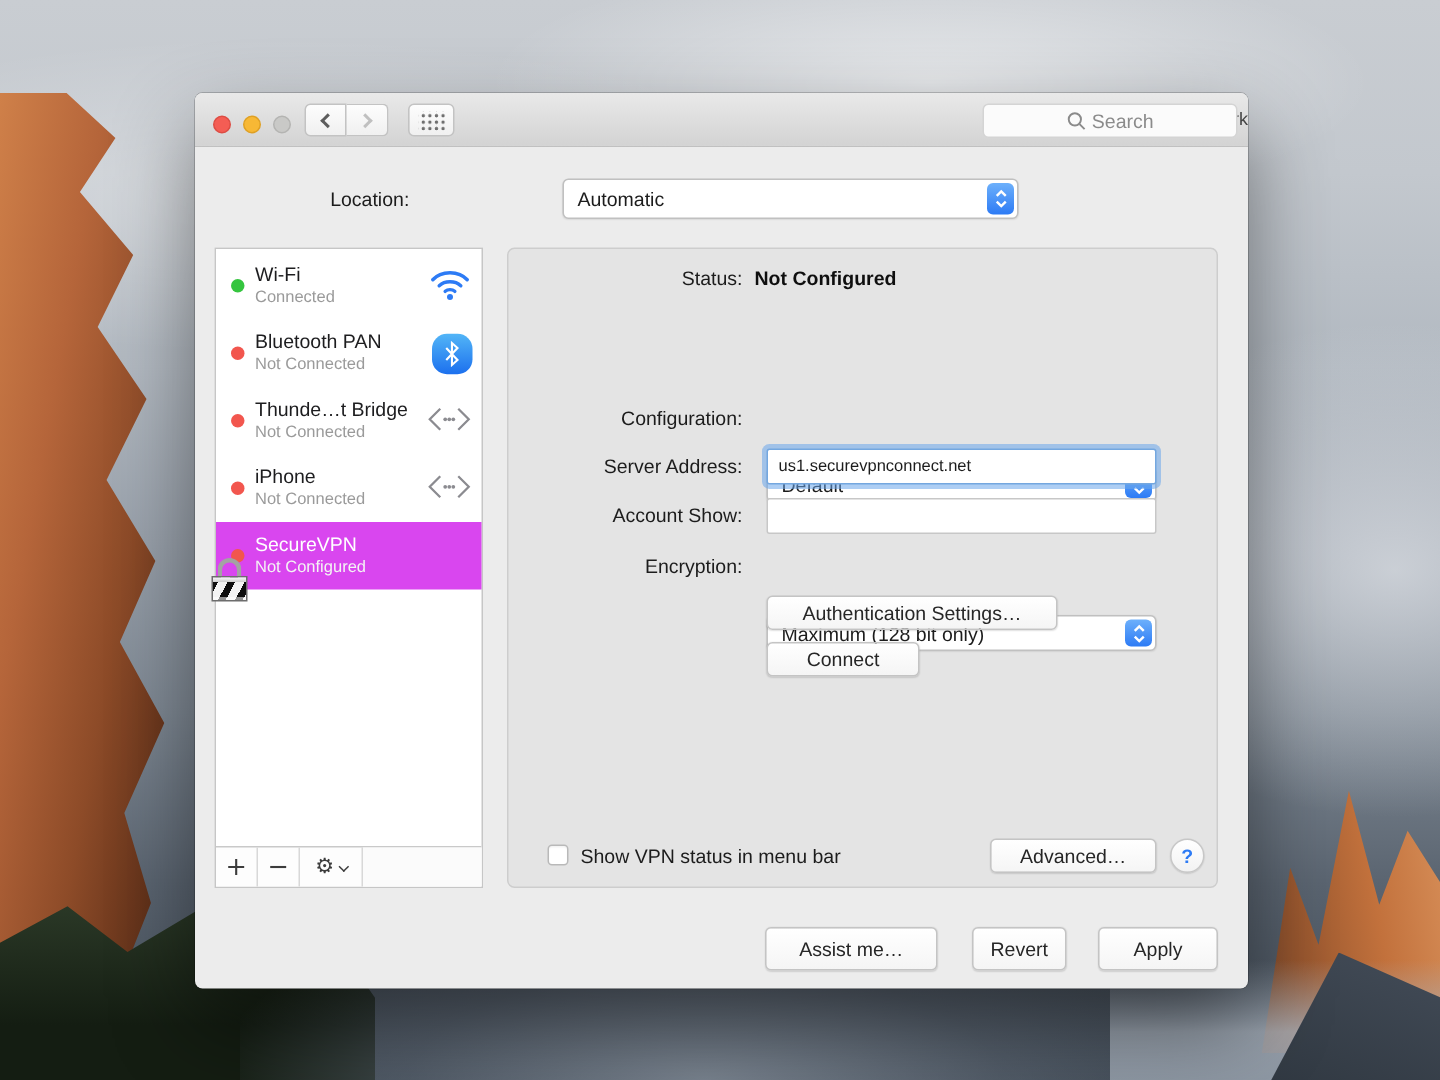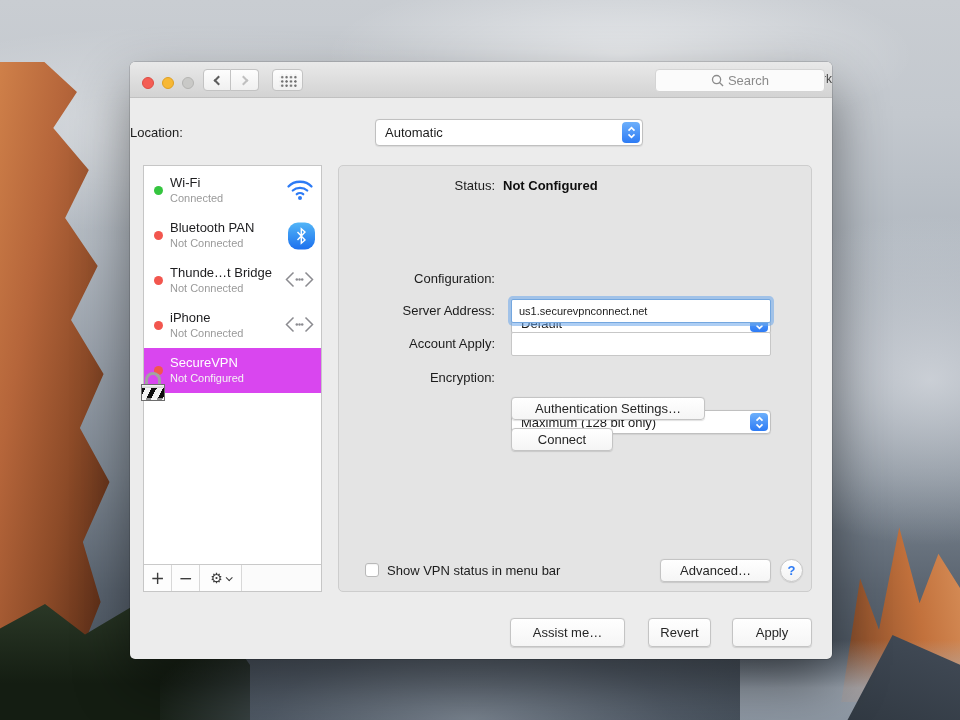--- a/index.html
+++ b/index.html
@@ -61,28 +61,28 @@
   .griddots { width:18px; height:13px;
     background-image:radial-gradient(circle,#6f6f6f 1.1px,transparent 1.3px);
     background-size:4.4px 4.3px; background-position:1px 1px; }
 
   .searchfield { position:absolute; right:7px; top:7px; width:170px; height:23px;
     background:#fbfbfb; border:1px solid #d4d4d4; border-radius:4px;
     display:flex; align-items:center; justify-content:center; gap:4px; color:#8b8b8b; }
 
   
   .loc-row { position:absolute; left:0; top:57px; width:100%; height:27px; }
-  .loc-label { position:absolute; left:0; top:6px; width:233px; text-align:left; color:#1c1c1c; }
+  .loc-label { position:absolute; left:0; top:6px; width:233px; text-align:center; color:#1c1c1c; }
 
   .popup { position:absolute; background:#fff; border:1px solid #c0c0c0; border-radius:4px;
     display:flex; align-items:center; padding:0 28px 0 9px; color:#1c1c1c;
     box-shadow:0 .5px 1px rgba(0,0,0,.08); }
   .popup .stepper { position:absolute; top:2px; bottom:2px; right:2px; width:18px; border-radius:4px;
     background:linear-gradient(#6db0fb,#2d7bf5); display:flex; align-items:center; justify-content:center; }
-  .loc-popup { left:245px; top:0; width:268px; height:27px; }
+  .loc-popup { left:245px; top:0; width:304px; height:27px; }
 
   
   .sidebar { position:absolute; left:13px; top:103px; width:179px; height:427px;
     background:#fff; border:1px solid #c6c6c6; }
   .sb-list { position:absolute; left:0; top:0; width:100%; height:400px; padding-top:2px; }
   .sb-item { position:relative; height:45px; width:100%; }
   .sb-item.selected { background:#d946ef; }
   .sb-dot { position:absolute; left:10px; top:18px; width:9px; height:9px; border-radius:50%; }
   .sb-text { position:absolute; left:26px; top:6px; }
   .sb-name { font-size:13px; color:#1d1d1f; line-height:17px; }
@@ -308,21 +308,21 @@
         </span>
       </div>
     </div>
 
     <div class="frow" style="top:133px;">
       <span class="form-label">Server Address:</span>
       <input class="textfield focused" type="text" value="us1.securevpnconnect.net" style="">
     </div>
 
     <div class="frow" style="top:166px;">
-      <span class="form-label">Account Apply:</span>
+      <span class="form-label">Account Show:</span>
       <input class="textfield" type="text" value="" style="">
     </div>
 
     <div class="frow" style="top:200px;">
       <span class="form-label">Encryption:</span>
       <div class="popup form-popup">
         <span>Maximum (128 bit only)</span>
         <span class="stepper">
           <svg width="9" height="13" viewBox="0 0 9 13">
             <path d="M1.5 4.6 L4.5 1.6 L7.5 4.6" fill="none" stroke="#fff" stroke-width="1.6"></path>

